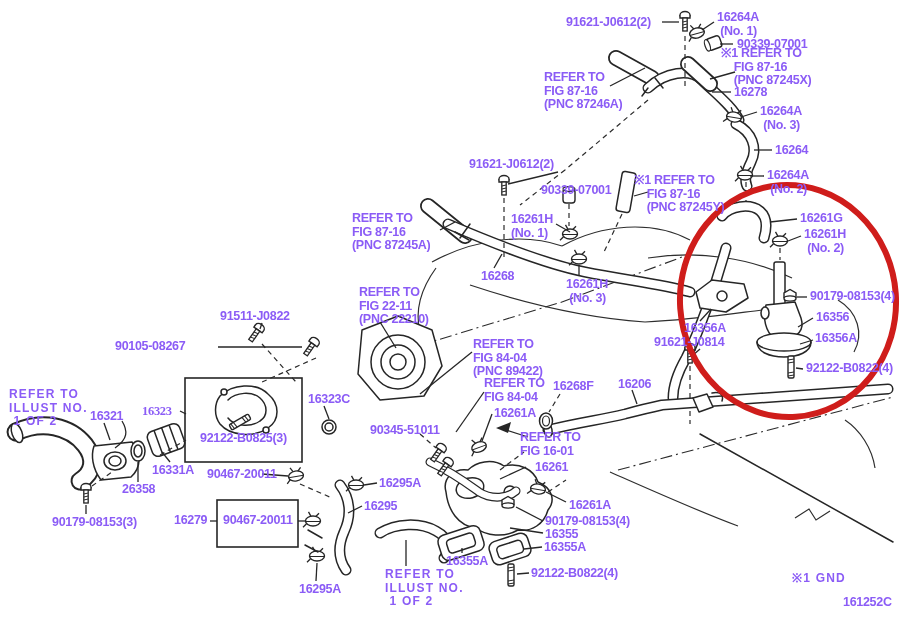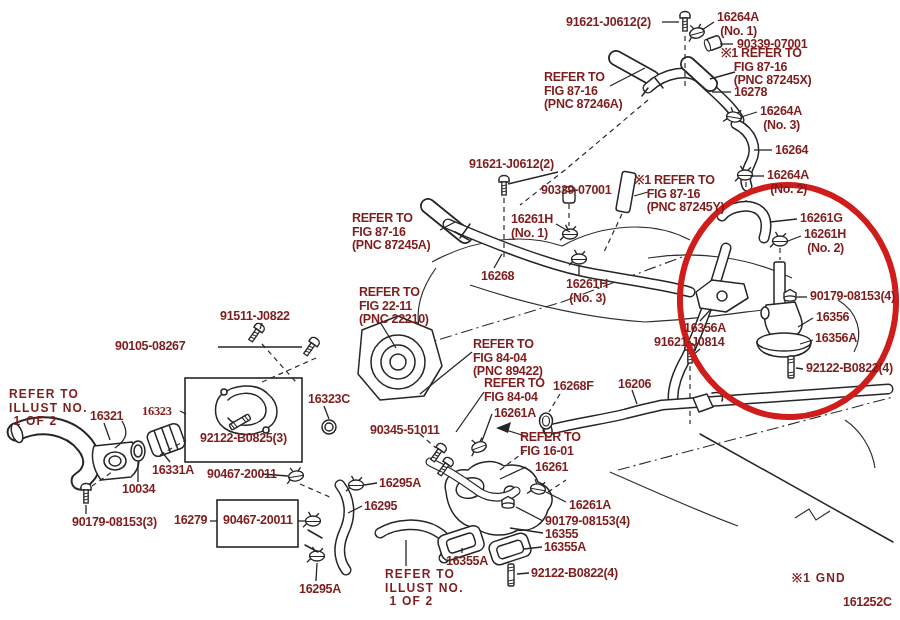--- a/index.html
+++ b/index.html
@@ -1,20 +1,20 @@
 <!DOCTYPE html>
 <html><head>
 <meta charset="utf-8">
 <style>
   html,body{margin:0;padding:0;background:#fff;}
   .stage{position:relative;width:900px;height:620px;background:#ffffff;overflow:hidden;
          font-family:"Liberation Sans",sans-serif;}
   .stage svg{position:absolute;left:0;top:0;}
   .lbl{position:absolute;font:600 12.5px/13.5px "Liberation Sans",sans-serif;
-       color:#7f1d1d;white-space:pre;letter-spacing:-0.3px;}
+       color:#8b5cf6;white-space:pre;letter-spacing:-0.3px;}
   .lbl.wide{letter-spacing:1.2px;font-weight:700;font-size:12px;}
   
   .ln{stroke:#262626;stroke-width:1.5;fill:none;stroke-linecap:round;stroke-linejoin:round;}
   .lnw{stroke:#262626;stroke-width:1.5;fill:#ffffff;stroke-linejoin:round;}
   .thin{stroke:#2e2e2e;stroke-width:1.2;fill:none;}
   .ld{stroke:#262626;stroke-width:1.3;fill:none;}
   .dsh{stroke:#2b2b2b;stroke-width:1.2;fill:none;stroke-dasharray:5 4;}
   .dd{stroke:#2b2b2b;stroke-width:1.1;fill:none;stroke-dasharray:12 4 2 4;}
   .tube-o{stroke:#262626;stroke-width:11;fill:none;stroke-linecap:round;stroke-linejoin:round;}
   .tube-i{stroke:#ffffff;stroke-width:8;fill:none;stroke-linecap:round;stroke-linejoin:round;}
@@ -331,28 +331,28 @@
       <div class="lbl" style="left: 220px; top: 310px;">91511-J0822</div>
       <div class="lbl" style="left: 115px; top: 340px;">90105-08267</div>
       <div class="lbl wide" style="left: 9px; top: 388px;">REFER TO
 ILLUST NO.
  1 OF 2</div>
       <div class="lbl" style="left: 90px; top: 410px;">16321</div>
       <div class="lbl" style="left: 142px; top: 405px; font-family: Liberation Serif, serif;">16323</div>
       <div class="lbl" style="left: 308px; top: 393px;">16323C</div>
       <div class="lbl" style="left: 186px; top: 432px; padding-left: 14px;">92122-B0825(3)</div>
       <div class="lbl" style="left: 152px; top: 464px;">16331A</div>
-      <div class="lbl" style="left: 122px; top: 483px;">10034</div>
+      <div class="lbl" style="left: 122px; top: 483px;">26358</div>
       <div class="lbl" style="left: 207px; top: 468px;">90467-20011</div>
       <div class="lbl" style="left: 370px; top: 424px;">90345-51011</div>
       <div class="lbl" style="left: 379px; top: 477px;">16295A</div>
       <div class="lbl" style="left: 364px; top: 500px;">16295</div>
       <div class="lbl" style="left: 174px; top: 514px;">16279</div>
       <div class="lbl" style="left: 223px; top: 514px;">90467-20011</div>
-      <div class="lbl" style="left: 52px; top: 516px; margin-left: 20px;">90179-08153(3)</div>
+      <div class="lbl" style="left: 52px; top: 516px;">90179-08153(3)</div>
       <div class="lbl" style="left: 299px; top: 583px;">16295A</div>
       <div class="lbl wide" style="left: 385px; top: 568px;">REFER TO
 ILLUST NO.
  1 OF 2</div>
       <div class="lbl" style="left: 446px; top: 555px;">16355A</div>
       <div class="lbl" style="left: 359px; top: 286px;">REFER TO
 FIG 22-11
 (PNC 22210)</div>
       <div class="lbl" style="left: 473px; top: 338px;">REFER TO
 FIG 84-04

